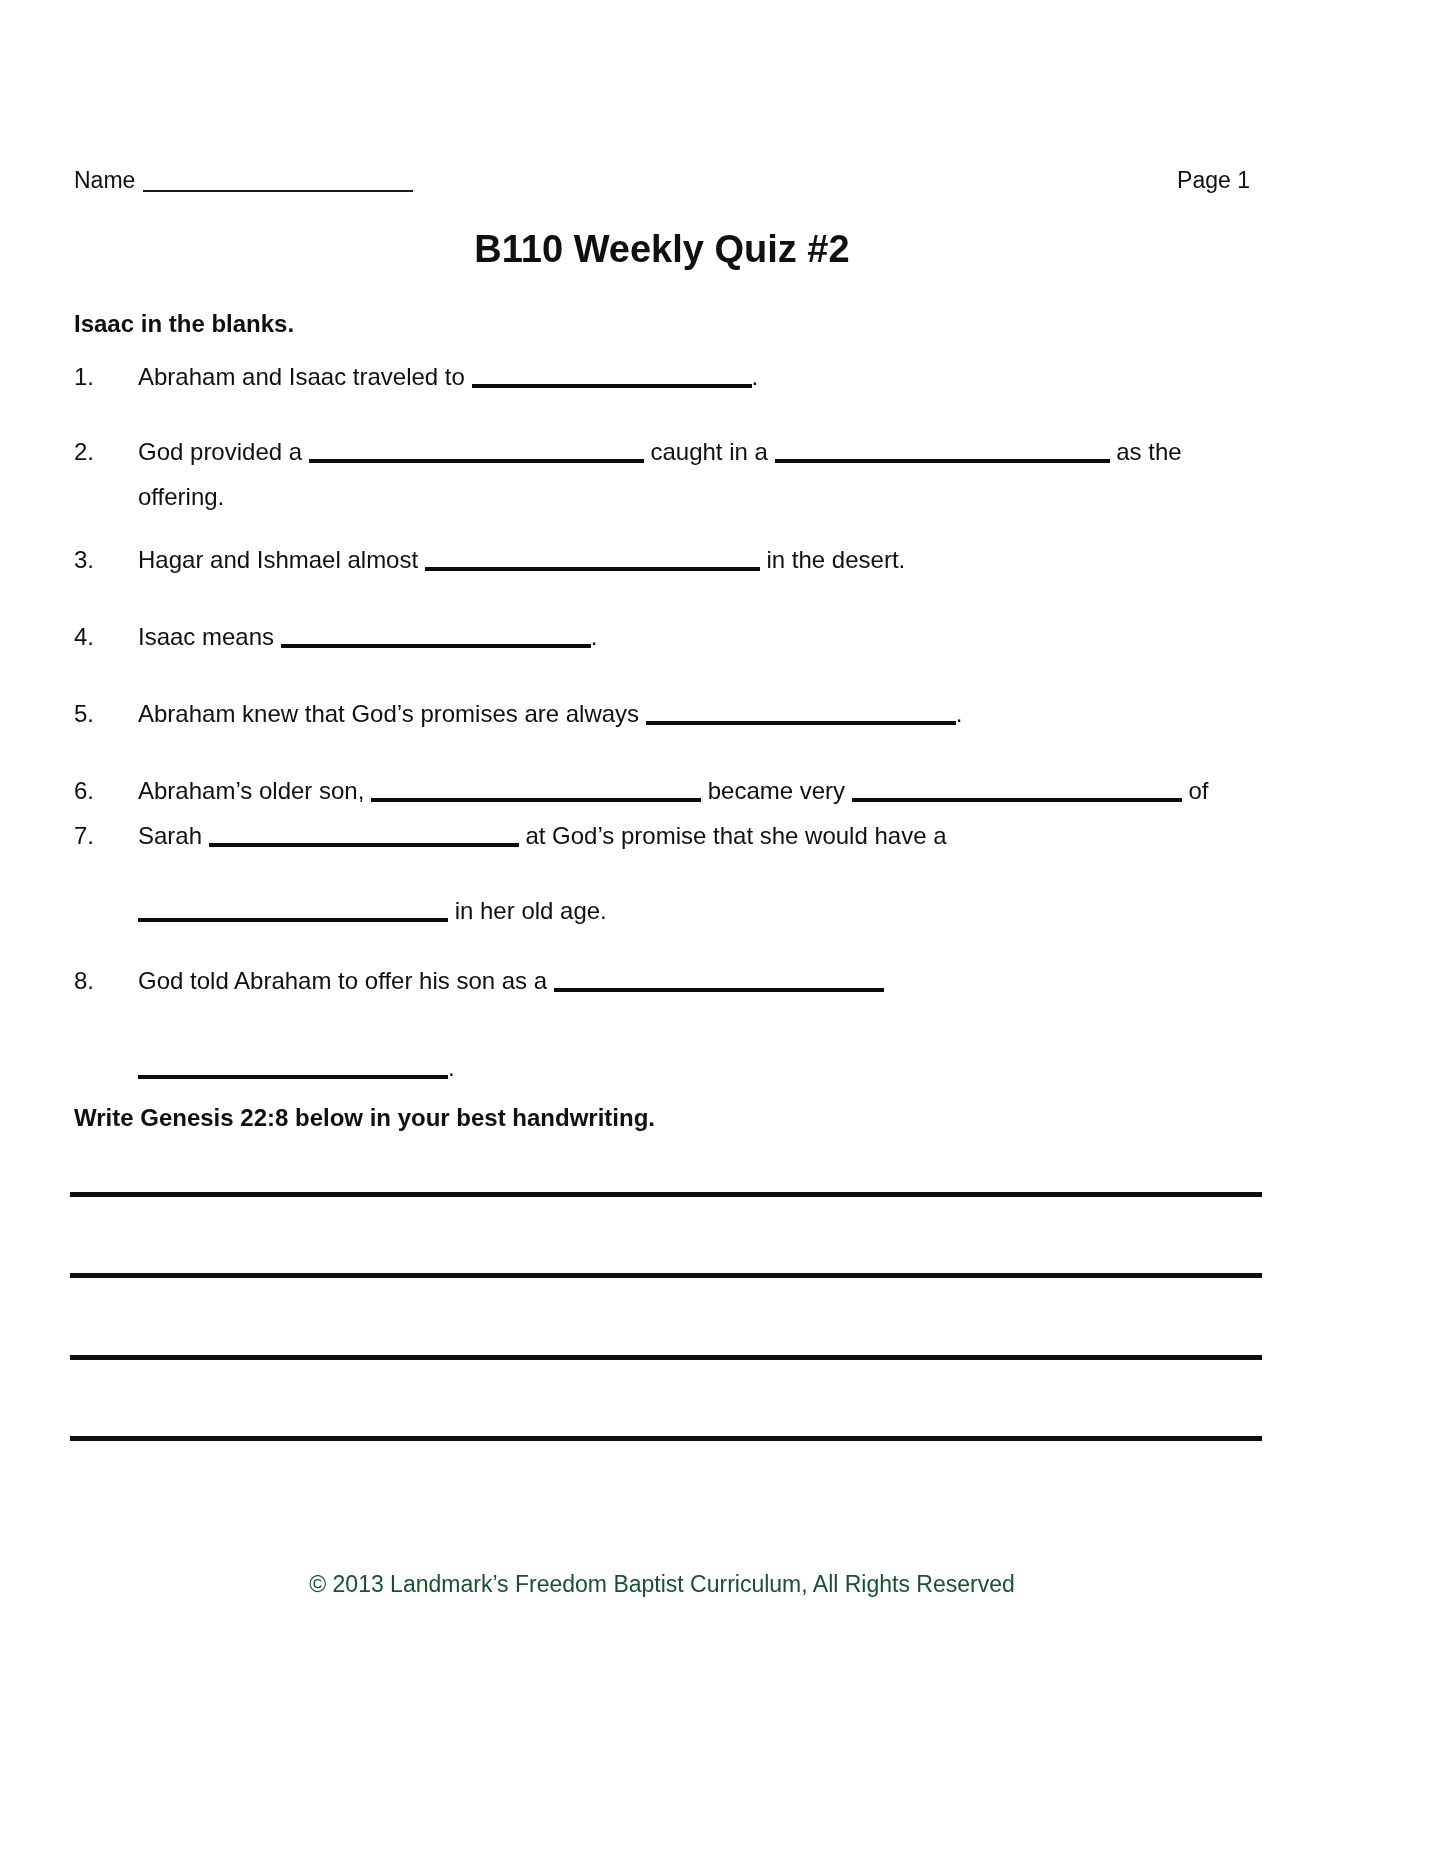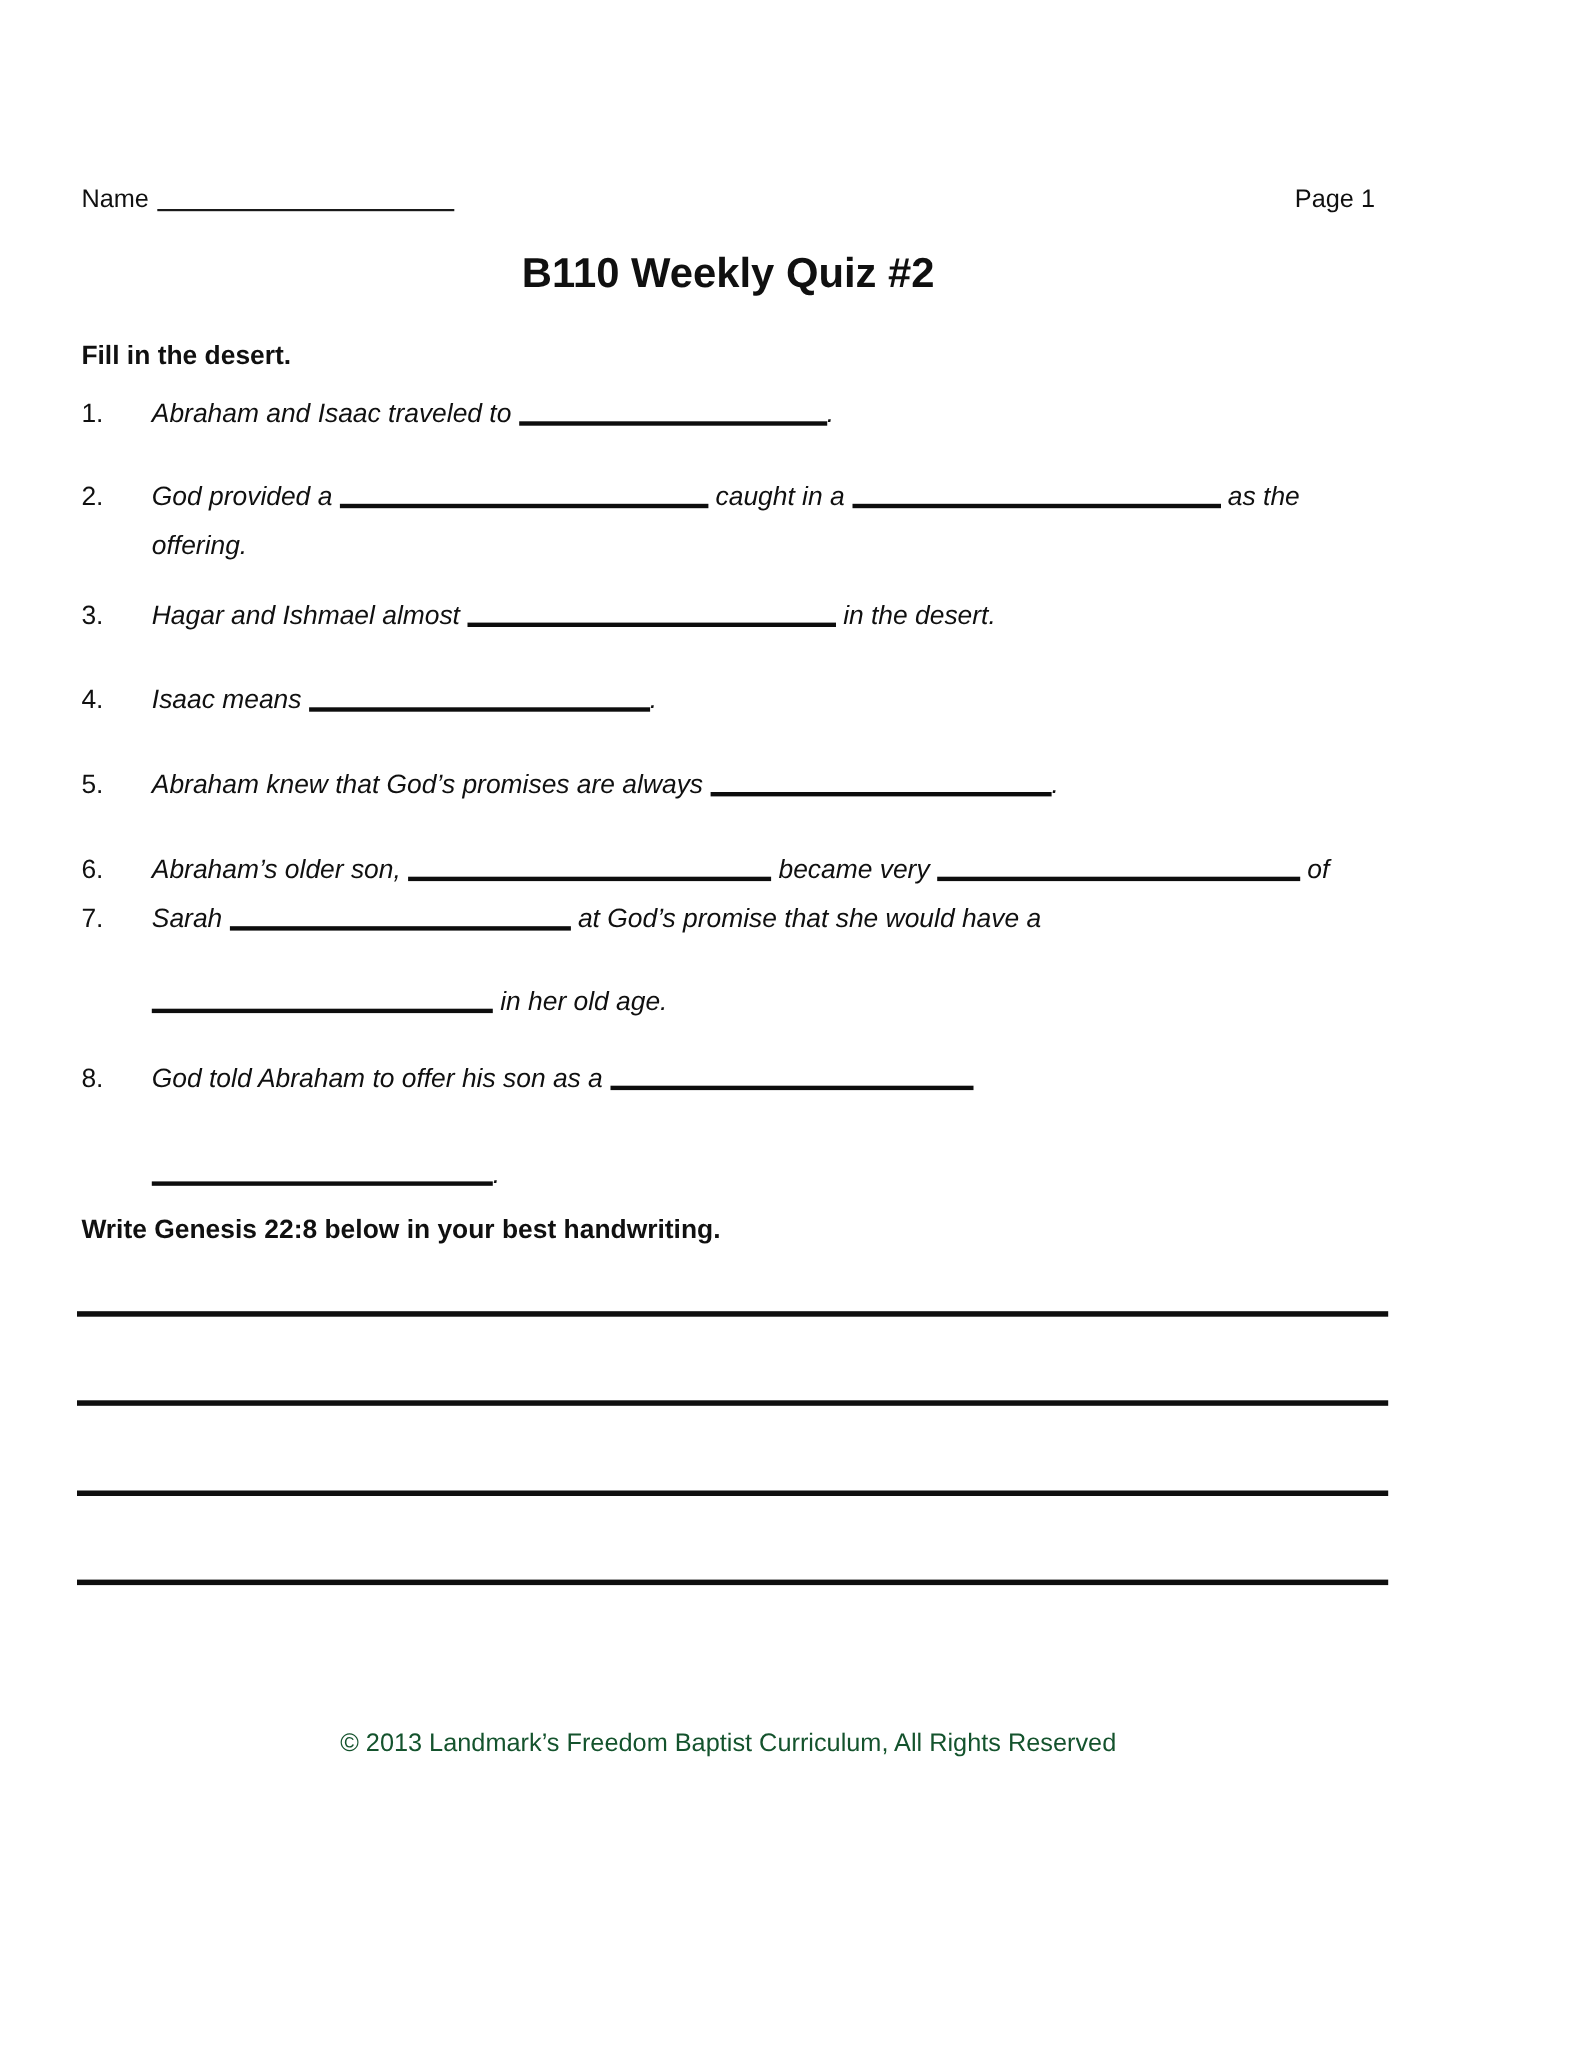--- a/index.html
+++ b/index.html
@@ -49,21 +49,21 @@
   }
   .fill-heading  { margin-top: 36px; }
   .write-heading { margin-top: 20px; }
   
   .q {
     display: flex;
     font-size: 24px;
     line-height: 30px;
   }
   .qnum { flex: none; width: 64px; }
-  .qtext { flex: 1; font-style: italic; }
+  .qtext { flex: 1; }
   .blank {
     display: inline-block;
     height: 21px;
     border-bottom: 4px solid #0d0d0d;
     vertical-align: baseline;
     margin-bottom: -3px;
   }
   .w280 { width: 280px; }
   .w310 { width: 310px; }
   .w330 { width: 330px; }
@@ -97,21 +97,21 @@
 
   <div class="hdr">
     <div>
       <span>Name</span><span class="name-line"></span>
     </div>
     <div>Page 1</div>
   </div>
 
   <h1 class="title">B110 Weekly Quiz #2</h1>
 
-  <div class="heading fill-heading">Fill in the desert.</div>
+  <div class="heading fill-heading">Isaac in the blanks.</div>
 
   <div class="q m23">
     <span class="qnum">1.</span>
     <span class="qtext">
       <span>Abraham and Isaac traveled to</span>
       <span class="blank w280"></span><span>.</span>
     </span>
   </div>
 
   <div class="q m45">

